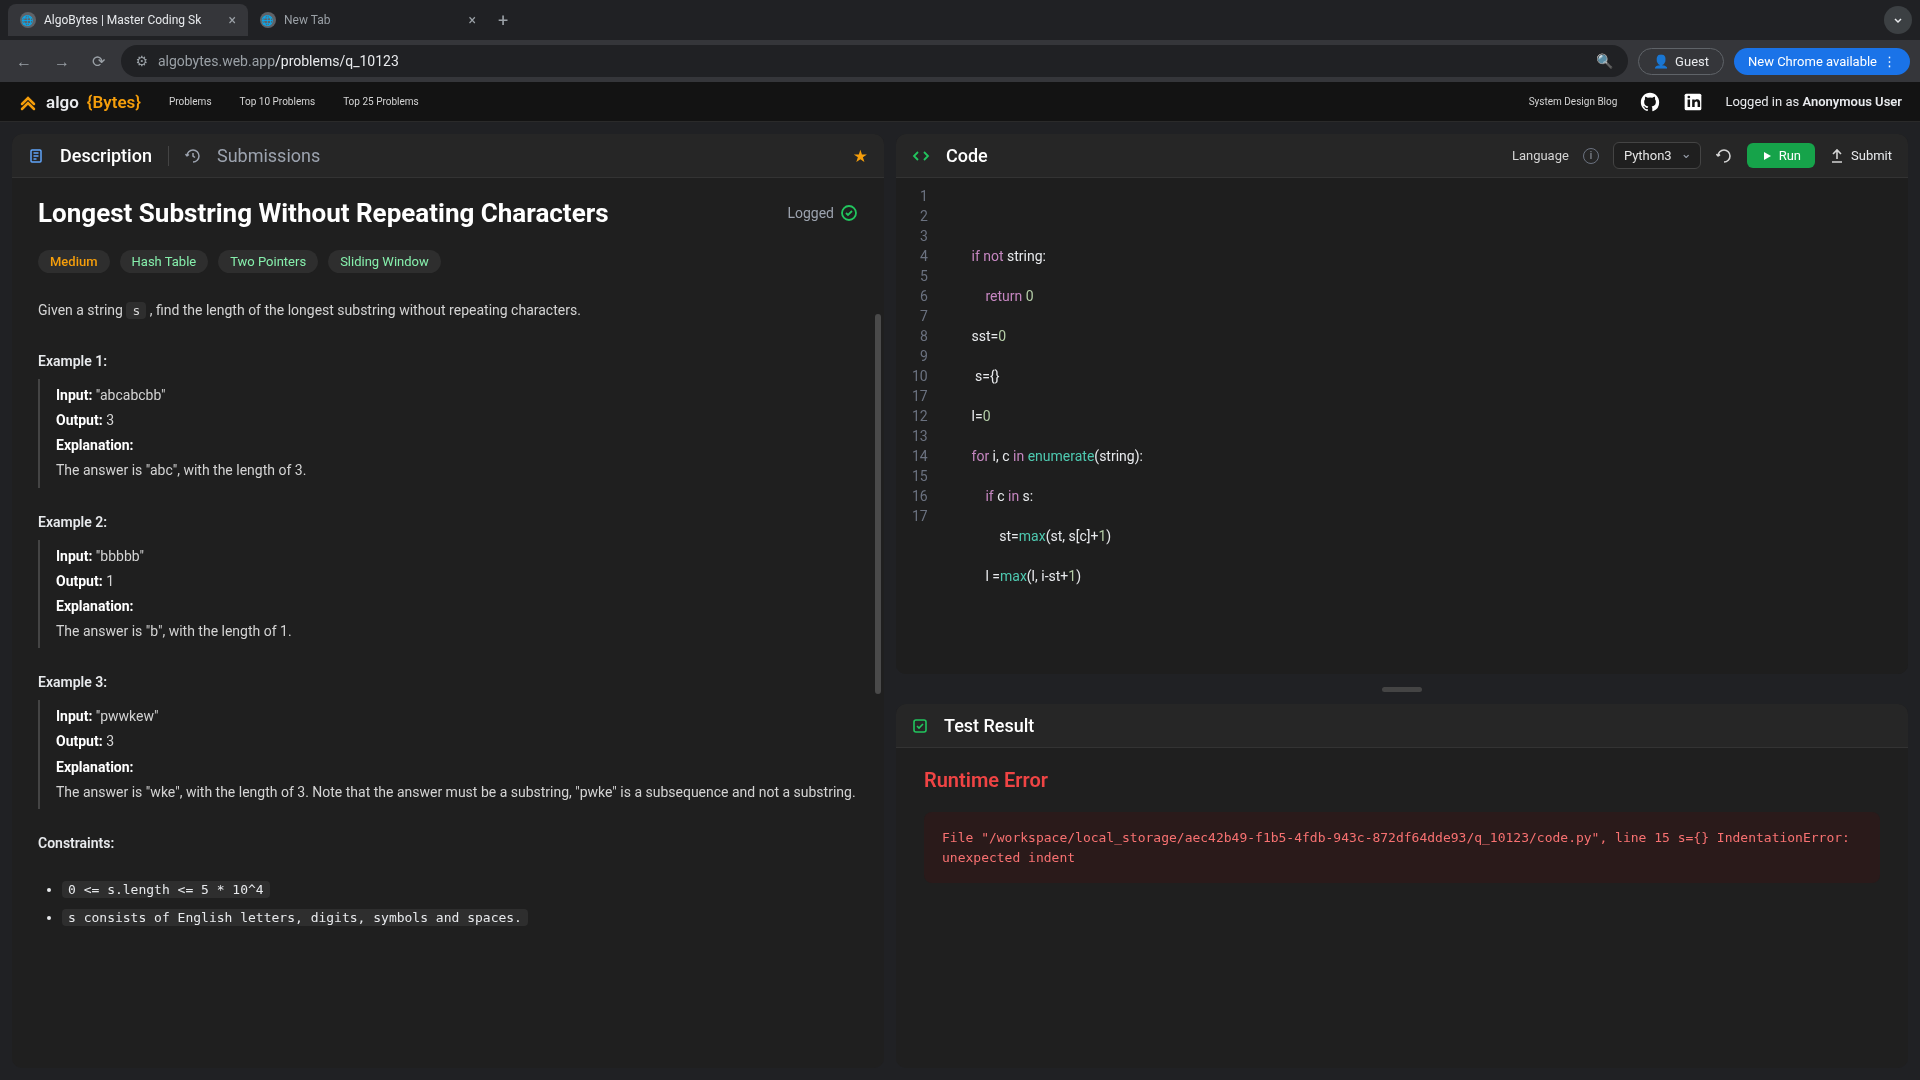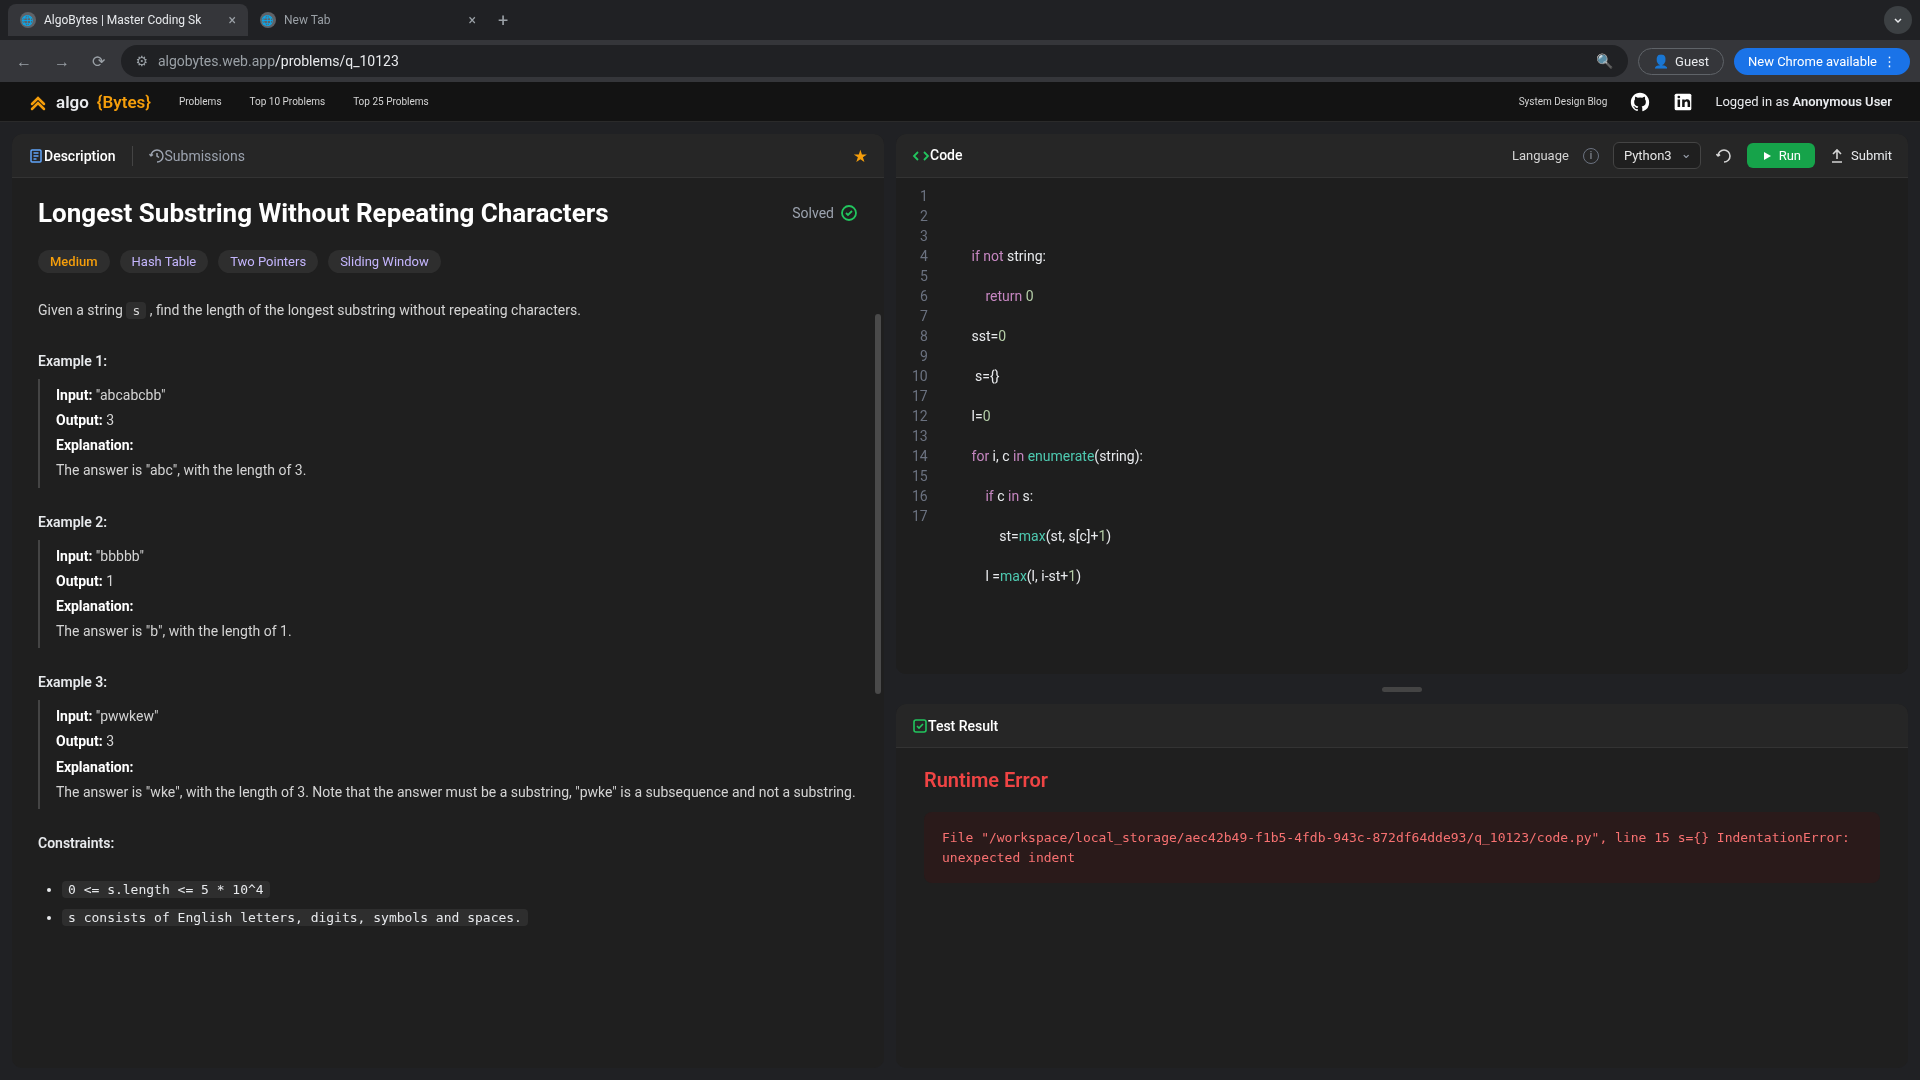--- a/index.html
+++ b/index.html
@@ -18,62 +18,62 @@
 .window-min{width:28px;height:28px;border-radius:50%;background:#3c4043;display:flex;align-items:center;justify-content:center;cursor:pointer}
 
 .addr-bar{display:flex;align-items:center;height:42px;padding:0 10px;gap:10px;background:#35363a}
 .nav-btn{color:#9aa0a6;font-size:16px;padding:4px 6px;cursor:pointer;display:flex;align-items:center}
 .url-box{flex:1;display:flex;align-items:center;background:#202124;border-radius:20px;height:32px;padding:0 14px;gap:10px;color:#9aa0a6;font-size:14px}
 .url-text{color:#e8eaed}
 .guest-btn{display:flex;align-items:center;gap:6px;border:1px solid #5f6368;border-radius:16px;padding:5px 14px;font-size:13px;color:#e8eaed;cursor:pointer}
 .chrome-update{background:#1a73e8;color:#fff;border-radius:16px;padding:6px 14px;font-size:13px;display:flex;align-items:center;gap:6px;cursor:pointer}
 
 
-.app-header{display:flex;align-items:center;height:40px;padding:0 28px;background:#131313;gap:28px;border-bottom:1px solid #2a2a2a}
+.app-header{display:flex;align-items:center;height:40px;padding:0 18px;background:#131313;gap:28px;border-bottom:1px solid #2a2a2a}
 .logo{display:flex;align-items:center;gap:8px;font-weight:600;font-size:17px}
 .logo-icon{color:#f59e0b;font-size:18px}
 .logo-bytes{color:#f59e0b}
 .nav-link{color:#d4d4d4;font-size:10px;cursor:pointer}
 .header-right{margin-left:auto;display:flex;align-items:center;gap:22px;font-size:14px}
 .hdr-icon{font-size:18px;cursor:pointer}
 .logged-in{font-size:13px}
 .logged-in b{font-weight:600}
 
 
 .main{display:flex;height:calc(1080px - 40px - 42px - 40px);padding:12px;gap:12px}
 .panel{background:#1f1f1f;border-radius:10px;display:flex;flex-direction:column;overflow:hidden}
 .left-panel{width:872px}
 .right-col{flex:1;display:flex;flex-direction:column;gap:10px}
 .right-panel{flex:0 0 540px}
 .result-panel{flex:1}
 
 
 .panel-header{display:flex;align-items:center;height:44px;padding:0 16px;background:#262626;gap:16px;border-bottom:1px solid #333}
-.ph-tab{display:flex;align-items:flex-start;gap:0;font-size:14px;color:#9ca3af;cursor:pointer}
+.ph-tab{display:flex;align-items:center;gap:16px;font-size:18px;color:#9ca3af;cursor:pointer}
 .ph-tab.active{color:#fff;font-weight:500}
 .ph-icon{font-size:15px}
 .ph-divider{width:1px;height:20px;background:#444}
 .header-right-ctrls{margin-left:auto;display:flex;align-items:center;gap:14px}
 .star{color:#f59e0b;font-size:17px;cursor:pointer}
 .lang-label{font-size:13px;color:#d4d4d4}
 .info-circle{width:16px;height:16px;border:1px solid #6b7280;border-radius:50%;display:inline-flex;align-items:center;justify-content:center;font-size:10px;color:#9ca3af}
 .lang-select{background:#1f1f1f;border:1px solid #444;border-radius:6px;padding:5px 28px 5px 10px;font-size:13px;color:#e5e5e5;cursor:pointer;position:relative}
 .lang-select::after{content:"⌄";position:absolute;right:8px;top:3px;color:#9ca3af}
 .icon-btn{color:#d4d4d4;font-size:16px;cursor:pointer}
 .run-btn{background:#16a34a;color:#fff;border-radius:6px;padding:5px 14px;font-size:13px;display:flex;align-items:center;gap:6px;cursor:pointer}
 .submit-btn{display:flex;align-items:center;gap:6px;font-size:13px;cursor:pointer}
 
 
 .desc-body{padding:20px 26px;overflow-y:auto;flex:1}
 .title-row{display:flex;align-items:center;justify-content:space-between;margin-bottom:22px}
 .prob-title{font-size:26px;font-weight:700;color:#fff}
 .solved{display:flex;align-items:center;gap:6px;color:#9ca3af;font-size:14px}
 .solved-check{color:#22c55e}
 .tags{display:flex;gap:10px;margin-bottom:26px}
-.tag{background:#2e2e2e;border-radius:14px;padding:4px 12px;font-size:13px;color:#c4b5fd}
+.tag{background:#2e2e2e;border-radius:14px;padding:4px 12px;font-size:13px;color:#86efac}
 .tag.difficulty{color:#f59e0b;font-weight:500}
 .desc-text{font-size:14px;line-height:1.7;color:#d4d4d4;margin-bottom:30px}
 .inline-code{background:#2e2e2e;padding:1px 6px;border-radius:4px;font-family:Consolas,Monaco,monospace;font-size:13px}
 .example{margin-bottom:26px}
 .example-title{font-size:14px;font-weight:600;margin-bottom:10px}
 .example-box{border-left:2px solid #444;padding:4px 0 4px 16px;font-family:Consolas,Monaco,monospace;font-size:14px;line-height:1.8;color:#d4d4d4}
 .ex-label{font-weight:700;color:#fff}
 .constraints-title{font-size:14px;font-weight:600;margin-bottom:24px}
 .constraints-list{list-style:disc;padding-left:24px;font-size:14px;line-height:2}
 .constraints-list .inline-code{font-size:13px}
@@ -206,21 +206,21 @@
         <span>Submissions</span>
       </div>
       <div class="header-right-ctrls">
         <span class="star">★</span>
       </div>
     </div>
     <div class="desc-body">
       <div class="title-row">
         <h1 class="prob-title">Longest Substring Without Repeating Characters</h1>
         <div class="solved">
-          <span>Solved</span>
+          <span>Logged</span>
           <span class="solved-check">
             <svg width="18" height="18" viewBox="0 0 18 18" fill="none" stroke="#22c55e" stroke-width="1.8">
                 <circle cx="9" cy="9" r="7"></circle>
                 <path d="M6 9l2 2 4-4"></path>
               </svg>
           </span>
         </div>
       </div>
       <div class="tags">
         <span class="tag difficulty">Medium</span>

